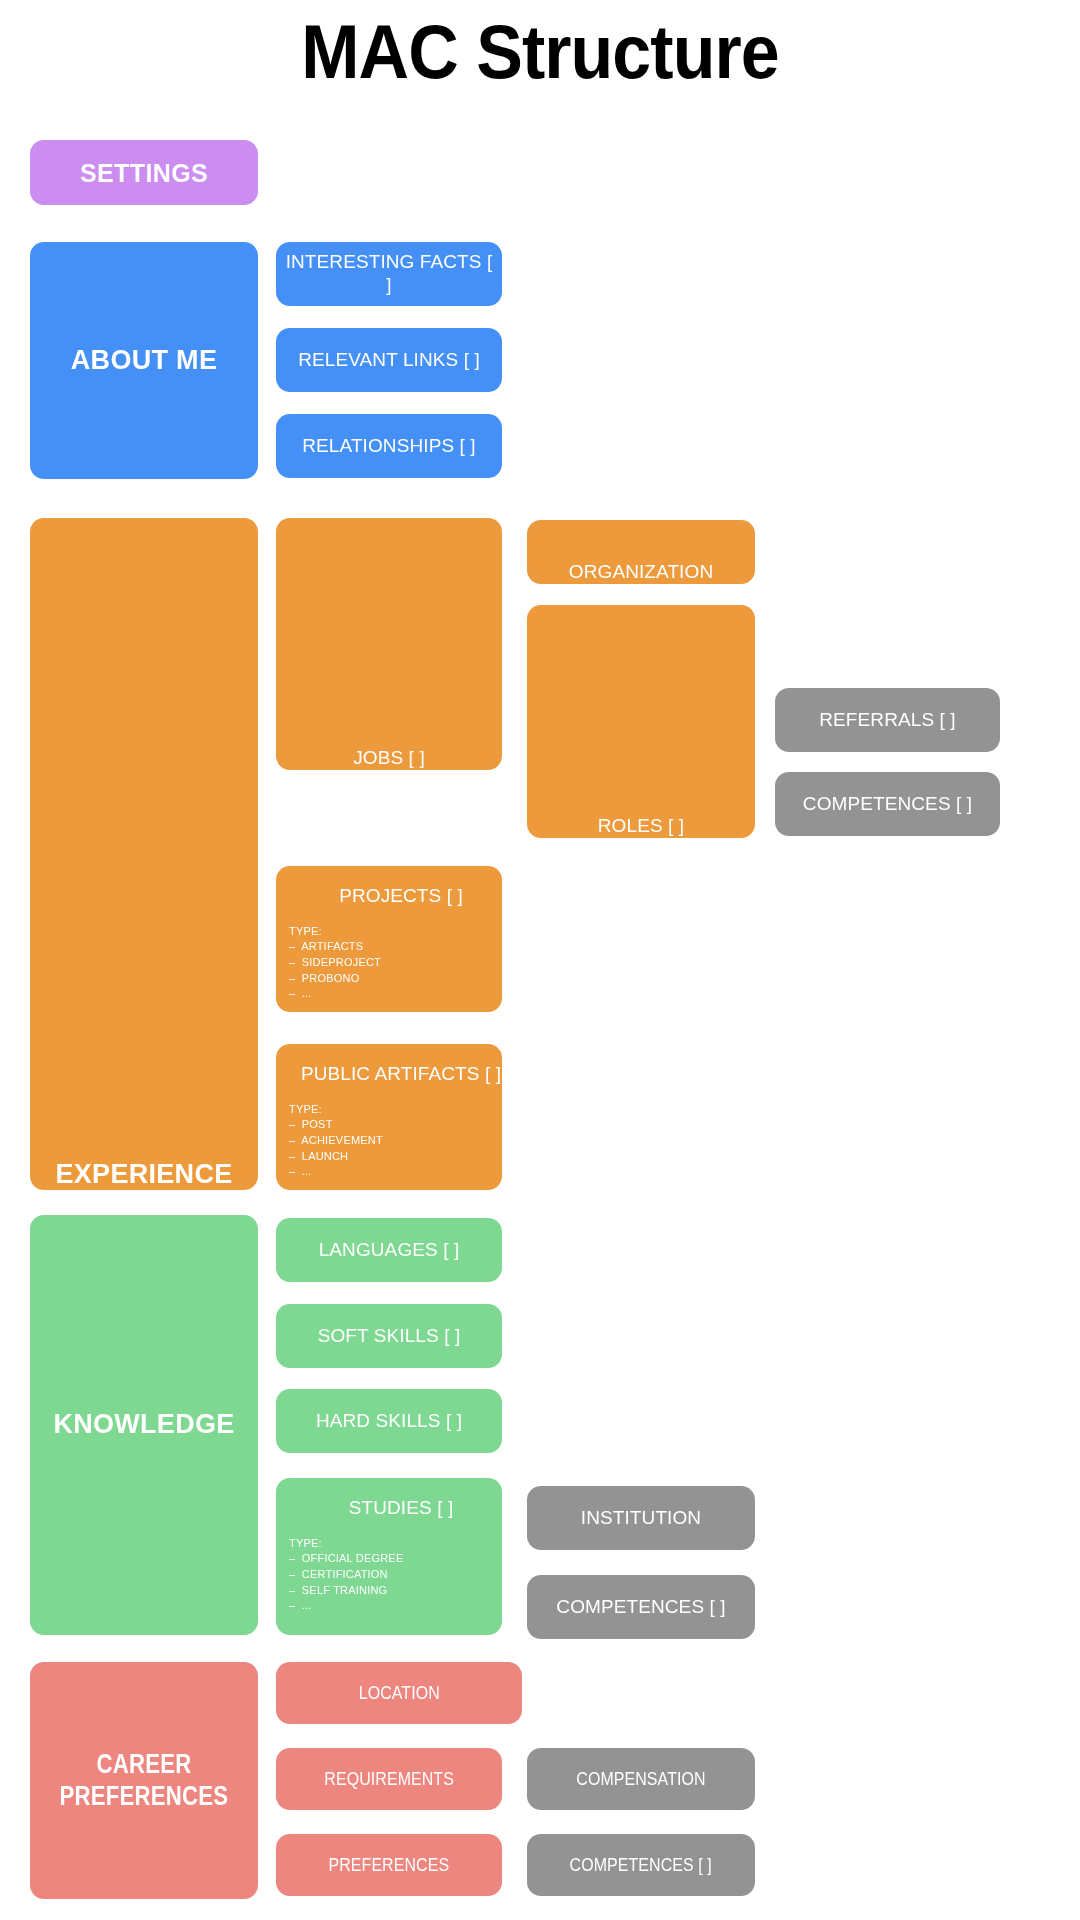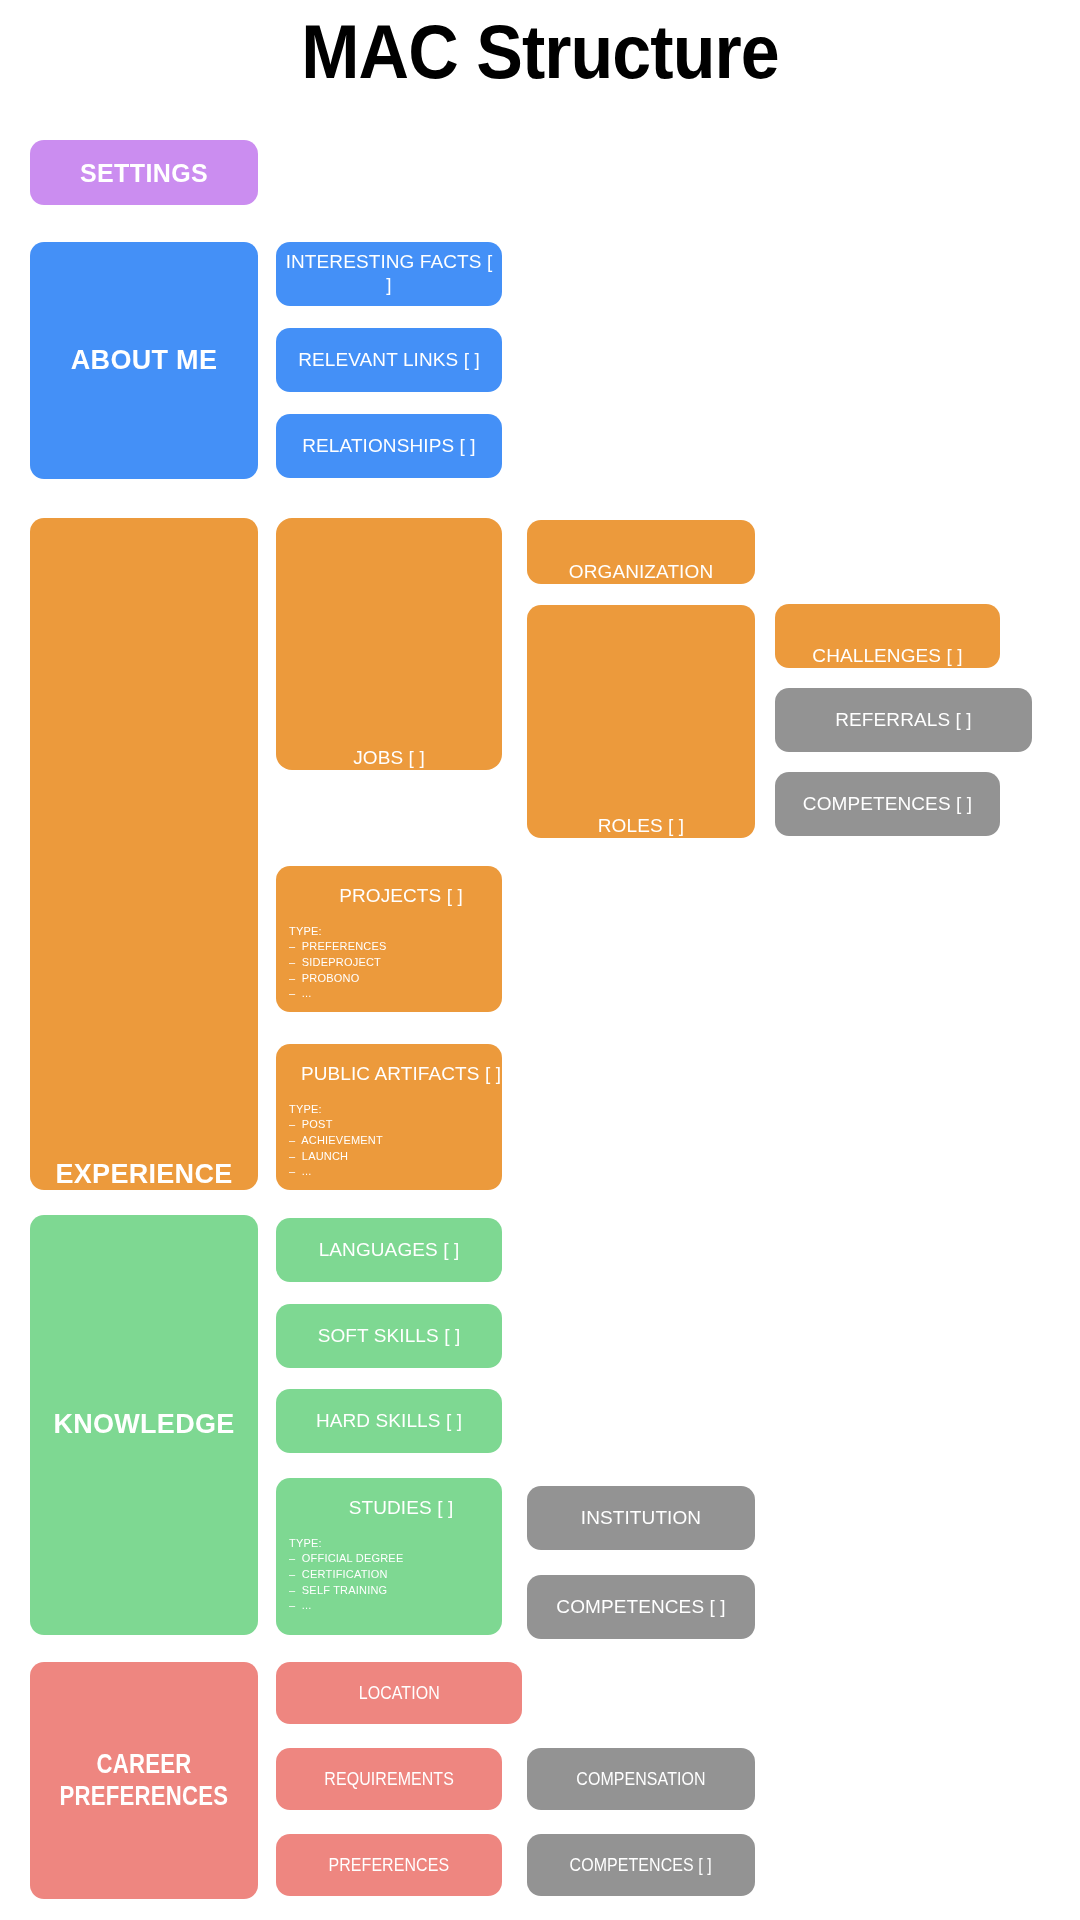--- a/index.html
+++ b/index.html
@@ -137,49 +137,46 @@
   </div>
 
   <div class="card child c-blue" style="left:276px; top:414px; width:226px; height:64px;">
     <span class="card-label">RELATIONSHIPS [ ]</span>
   </div>
 
   <div class="card group c-orange" style="left:30px; top:518px; width:228px; height:672px;">
     <span class="card-label">EXPERIENCE</span>
   </div>
 
-  <div class="card child c-orange" style="left:276px; top:518px; width:226px; height:252px;border-radius:16px;">
+  <div class="card child c-orange" style="left:276px; top:518px; width:226px; height:252px;">
     <span class="card-label">JOBS [ ]</span>
   </div>
 
   <div class="card child c-orange" style="left:527px; top:520px; width:228px; height:64px;">
     <span class="card-label">ORGANIZATION</span>
   </div>
 
   <div class="card child c-orange" style="left:527px; top:605px; width:228px; height:233px;">
     <span class="card-label">ROLES [ ]</span>
   </div>
 
-  <div class="card child c-orange" style="left:775px; top:604px; width:225px; height:64px;">
-    <span class="card-label">CHALLENGES [ ]</span>
-  </div>
-
-  <div class="card child c-grey" style="left:775px; top:688px; width:257px; height:64px;">
+
+  <div class="card child c-grey" style="left:775px; top:688px; width:225px; height:64px;">
     <span class="card-label">REFERRALS [ ]</span>
   </div>
 
   <div class="card child c-grey" style="left:775px; top:772px; width:225px; height:64px;">
     <span class="card-label">COMPETENCES [ ]</span>
   </div>
 
   <div class="card child with-list c-orange" style="left:276px; top:866px; width:226px; height:146px;">
     <span class="card-label">PROJECTS [ ]</span>
     <div class="type-block">
       <span class="type-heading">TYPE:</span>
-      <span class="type-item">–  PREFERENCES</span>
+      <span class="type-item">–  ARTIFACTS</span>
       <span class="type-item">–  SIDEPROJECT</span>
       <span class="type-item">–  PROBONO</span>
       <span class="type-item">–  ...</span>
     </div>
   </div>
 
   <div class="card child with-list c-orange" style="left:276px; top:1044px; width:226px; height:146px;">
     <span class="card-label">PUBLIC ARTIFACTS [ ]</span>
     <div class="type-block">
       <span class="type-heading">TYPE:</span>

